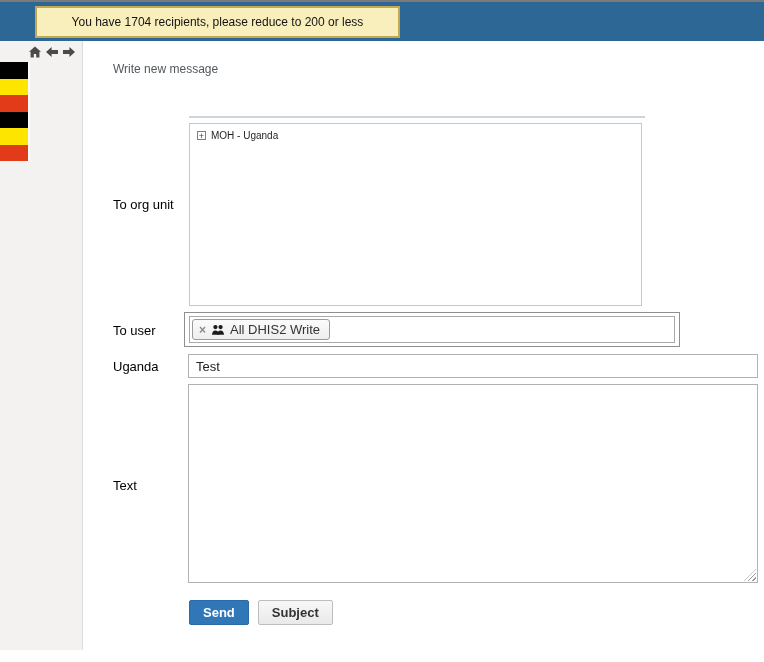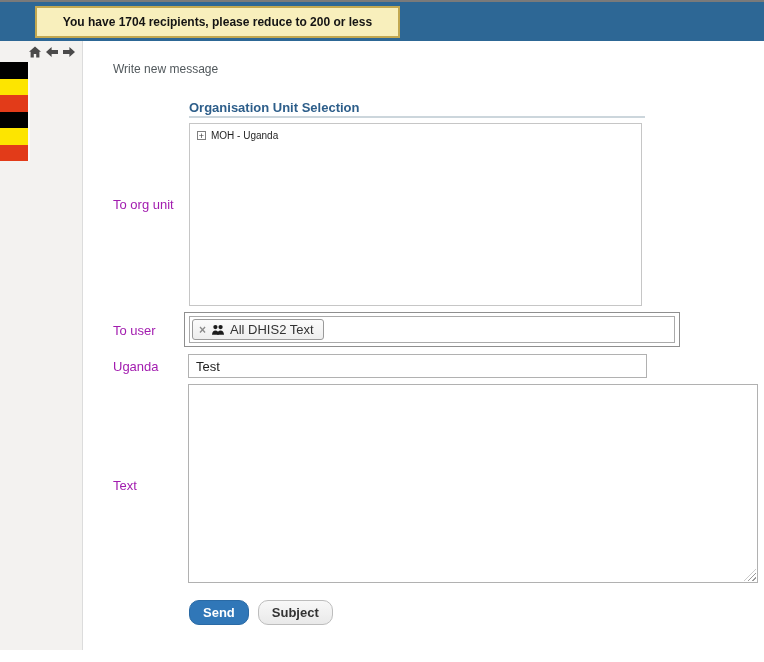--- a/index.html
+++ b/index.html
@@ -6,37 +6,37 @@
   html,body { width:764px; height:662px; background:#ffffff; overflow:hidden;
               font-family:"Liberation Sans", sans-serif; }
   #app { position:relative; width:764px; height:662px; background:#ffffff; }
 
   
   .topbar { position:absolute; left:0; top:0; width:764px; height:41px;
             background:#2d6795; border-top:2px solid #7a7a7a; }
   .banner { position:absolute; left:35px; top:4px; width:365px; height:32px;
             background:#f8efbc; border:2px solid #c2a851; display:flex;
             align-items:center; justify-content:center; }
-  .banner span { font-size:12px; font-weight:bold; color:#141414; }
+  .banner span { font-size:12px; font-weight:normal; color:#141414; }
 
   
   .sidebar { position:absolute; left:0; top:41px; width:83px; height:609px;
              background:#f3f2f0; border-right:1px solid #dcdcdc; }
   .nav-icons { position:absolute; left:29px; top:5px; display:flex; gap:5px; align-items:center; }
   .nav-icon { width:12px; height:12px; cursor:pointer; display:inline-flex; }
   .nav-icon svg { width:12px; height:12px; fill:#4a4a4a; }
   .flag { position:absolute; left:0; top:21px; width:30px; height:99px;
           display:flex; flex-direction:column; border-right:2px solid #fbfbfa; }
   .flag div { flex:1; }
 
   
   .main { position:absolute; left:84px; top:41px; width:680px; height:621px; background:#ffffff; }
   .page-title { position:absolute; left:29px; top:21px; font-size:12px; font-weight:400; color:#51585c; }
 
-  .form-label { position:absolute; left:29px; font-size:13px; color:#a21caf; }
+  .form-label { position:absolute; left:29px; font-size:13px; color:#000000; }
 
   .panel-title { position:absolute; left:105px; top:59px; font-size:13px; font-weight:bold; color:#2d5e8a; }
   .panel-rule { position:absolute; left:105px; top:75px; width:456px; height:2px; background:#ccd6dc; }
 
   .tree-box { position:absolute; left:105px; top:82px; width:453px; height:183px;
               background:#ffffff; border:1px solid #c6c6c6; padding:6px 7px; }
   .tree-item { display:flex; align-items:center; gap:5px; cursor:pointer; }
   .tree-toggle { width:9px; height:9px; border:1px solid #7f7f7f; background:#fff;
                  font-size:9px; line-height:6px; text-align:center; color:#3c3c3c;
                  display:inline-flex; align-items:center; justify-content:center; cursor:pointer; }
@@ -47,35 +47,35 @@
   .to-user-inner { width:100%; height:100%; border:1px solid #aaaaaa; background:#ffffff;
                    display:flex; align-items:center; padding:1px 2px; cursor:text; }
   .token { display:inline-flex; align-items:center; gap:5px; height:21px;
            padding:0 9px 0 6px; border:1px solid #9a9a9a; border-radius:3px;
            background:linear-gradient(#fbfbfb,#eeeeee); }
   .token-x { font-size:12px; font-weight:bold; color:#8a8a8a; cursor:pointer; line-height:1; }
   .token-icon { display:inline-flex; }
   .token-icon svg { width:14px; height:12px; fill:#1b1b1b; }
   .token-label { font-size:13px; color:#333333; }
 
-  .subject-input { position:absolute; left:104px; top:313px; width:459px; height:24px;
+  .subject-input { position:absolute; left:104px; top:313px; width:570px; height:24px;
                    border:1px solid #b1b1b1; font-family:"Liberation Sans", sans-serif;
                    font-size:13px; color:#222222; padding:0 7px; background:#ffffff; outline:none; }
 
   .text-wrap { position:absolute; left:104px; top:343px; width:570px; height:199px;
                border:1px solid #b1b1b1; background:#ffffff; }
   .text-area { width:100%; height:100%; border:none; resize:none; outline:none;
                font-family:"Liberation Sans", sans-serif; font-size:13px; padding:4px 6px; }
   .resize-handle { position:absolute; right:1px; bottom:1px; width:12px; height:12px; cursor:nwse-resize;
                    background:repeating-linear-gradient(135deg, transparent, transparent 2px, #9a9a9a 2px, #9a9a9a 3px);
                    clip-path:polygon(100% 0, 100% 100%, 0 100%); }
 
   .btn-row { position:absolute; left:105px; top:559px; display:flex; gap:9px; }
   .btn { font-family:"Liberation Sans", sans-serif; font-size:13px; font-weight:bold;
-         height:25px; padding:0 13px; border-radius:10px; cursor:pointer; }
+         height:25px; padding:0 13px; border-radius:2px; cursor:pointer; }
   .btn-send { background:#3077b8; border:1px solid #2a6aa5; color:#ffffff; }
   .btn-discard { background:linear-gradient(#f8f8f8,#e9e9e9); border:1px solid #bdbdbd; color:#333333; }
 </style>
 </head>
 <body>
 
 <div id="app">
 
   <div class="topbar">
     <div class="banner">
@@ -107,21 +107,20 @@
       <div style="background: rgb(226, 59, 25);"></div>
       <div style="background: rgb(0, 0, 0);"></div>
       <div style="background: rgb(253, 229, 0);"></div>
       <div style="background: rgb(226, 59, 25);"></div>
     </div>
   </div>
 
   <div class="main">
     <div class="page-title">Write new message</div>
 
-    <div class="panel-title">Organisation Unit Selection</div>
     <div class="panel-rule"></div>
 
     <div class="form-label" style="top:156px;">To org unit</div>
     <div class="tree-box">
       <div class="tree-item">
         <span class="tree-toggle">+</span>
         <span class="tree-label">MOH - Uganda</span>
       </div>
     </div>
 
@@ -131,21 +130,21 @@
         <span class="token">
           <span class="token-x">×</span>
           <span class="token-icon">
             <svg viewBox="0 0 16 14">
               <circle cx="5" cy="3.6" r="2.5"></circle>
                 <circle cx="11" cy="3.6" r="2.5"></circle>
               <path d="M1 12.5c0-3.4 1.9-5 4-5s4 1.6 4 5z"></path>
               <path d="M7 12.5c0-3.4 1.9-5 4-5s4 1.6 4 5z"></path>
             </svg>
           </span>
-          <span class="token-label">All DHIS2 Text</span>
+          <span class="token-label">All DHIS2 Write</span>
         </span>
       </div>
     </div>
 
     <div class="form-label" style="top:318px;">Uganda</div>
     <input class="subject-input" type="text" value="Test" style="">
 
     <div class="form-label" style="top:437px;">Text</div>
     <div class="text-wrap">
       <textarea class="text-area" style=""></textarea>

